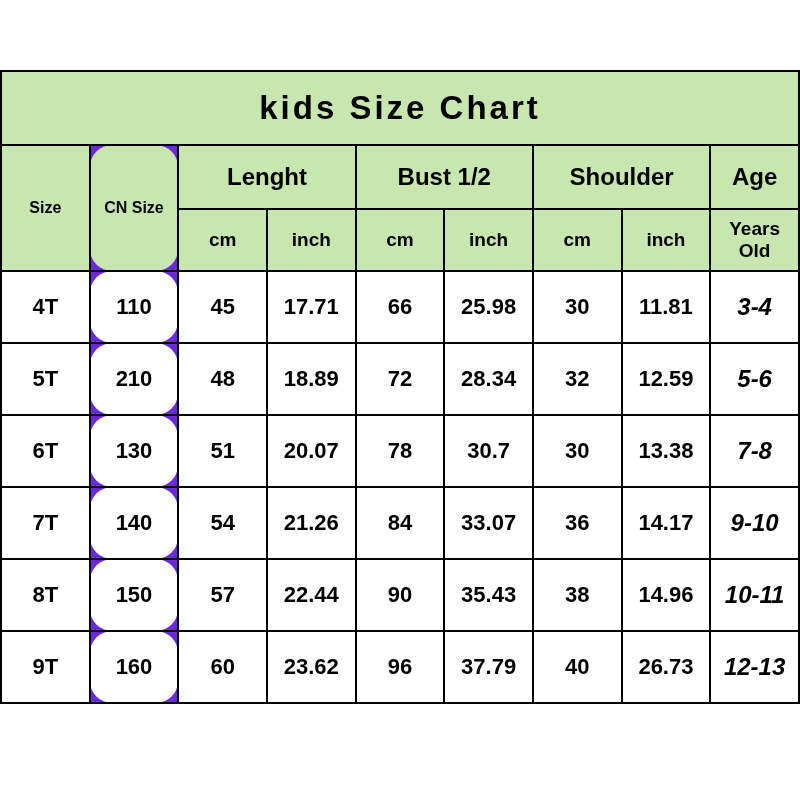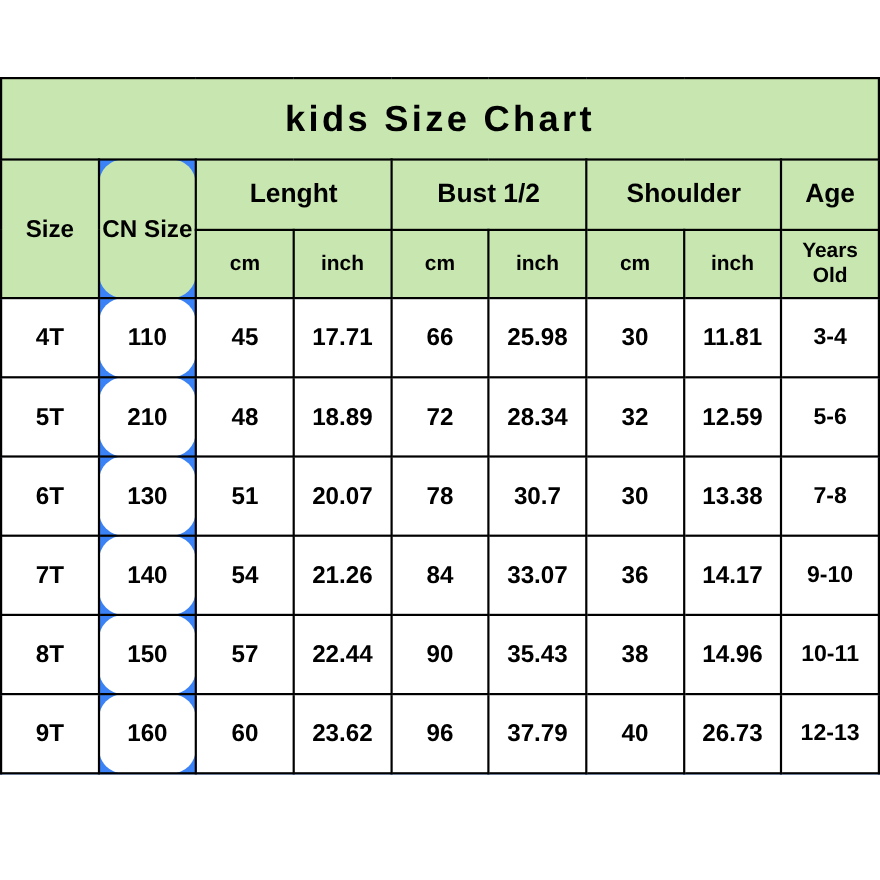--- a/index.html
+++ b/index.html
@@ -20,21 +20,21 @@
   .chart-wrap {
     position: absolute;
     left: 0px;
     top: 70px;
     width: 800px;
   }
   table.size-chart {
     border-collapse: collapse;
     table-layout: fixed;
     width: 800px;
-    background: #3b82f6;
+    background: #6d28d9;
   }
   table.size-chart td, table.size-chart th {
     border: 2px solid #000000;
     text-align: center;
     vertical-align: middle;
     font-weight: bold;
     color: #000000;
     padding: 0;
   }
   .title-cell {
@@ -54,30 +54,31 @@
   .hdr-group {
     height: 62px;
     font-size: 24px;
   }
   .hdr-sub {
     height: 60px;
     font-size: 19px;
   }
   .hdr-tall {
     height: 122px;
-    font-size: 22px;
+    font-size: 16px;
   }
   .data-row td {
     height: 70px;
     font-size: 22px;
     background: #ffffff;
     margin-left: 20px;
   }
   .data-row td.small {
-    font-size: 21px;
+    font-size: 24px;
+    font-style: italic;
   }
   
   .c-size   { width: 76px; }
   .c-cn     { width: 96px; border-radius: 22px; }
   .c-lcm    { width: 82px; }
   .c-linch  { width: 102px; }
   .c-bcm    { width: 82px; }
   .c-binch  { width: 104px; }
   .c-scm    { width: 78px; }
   .c-sinch  { width: 84px; }

